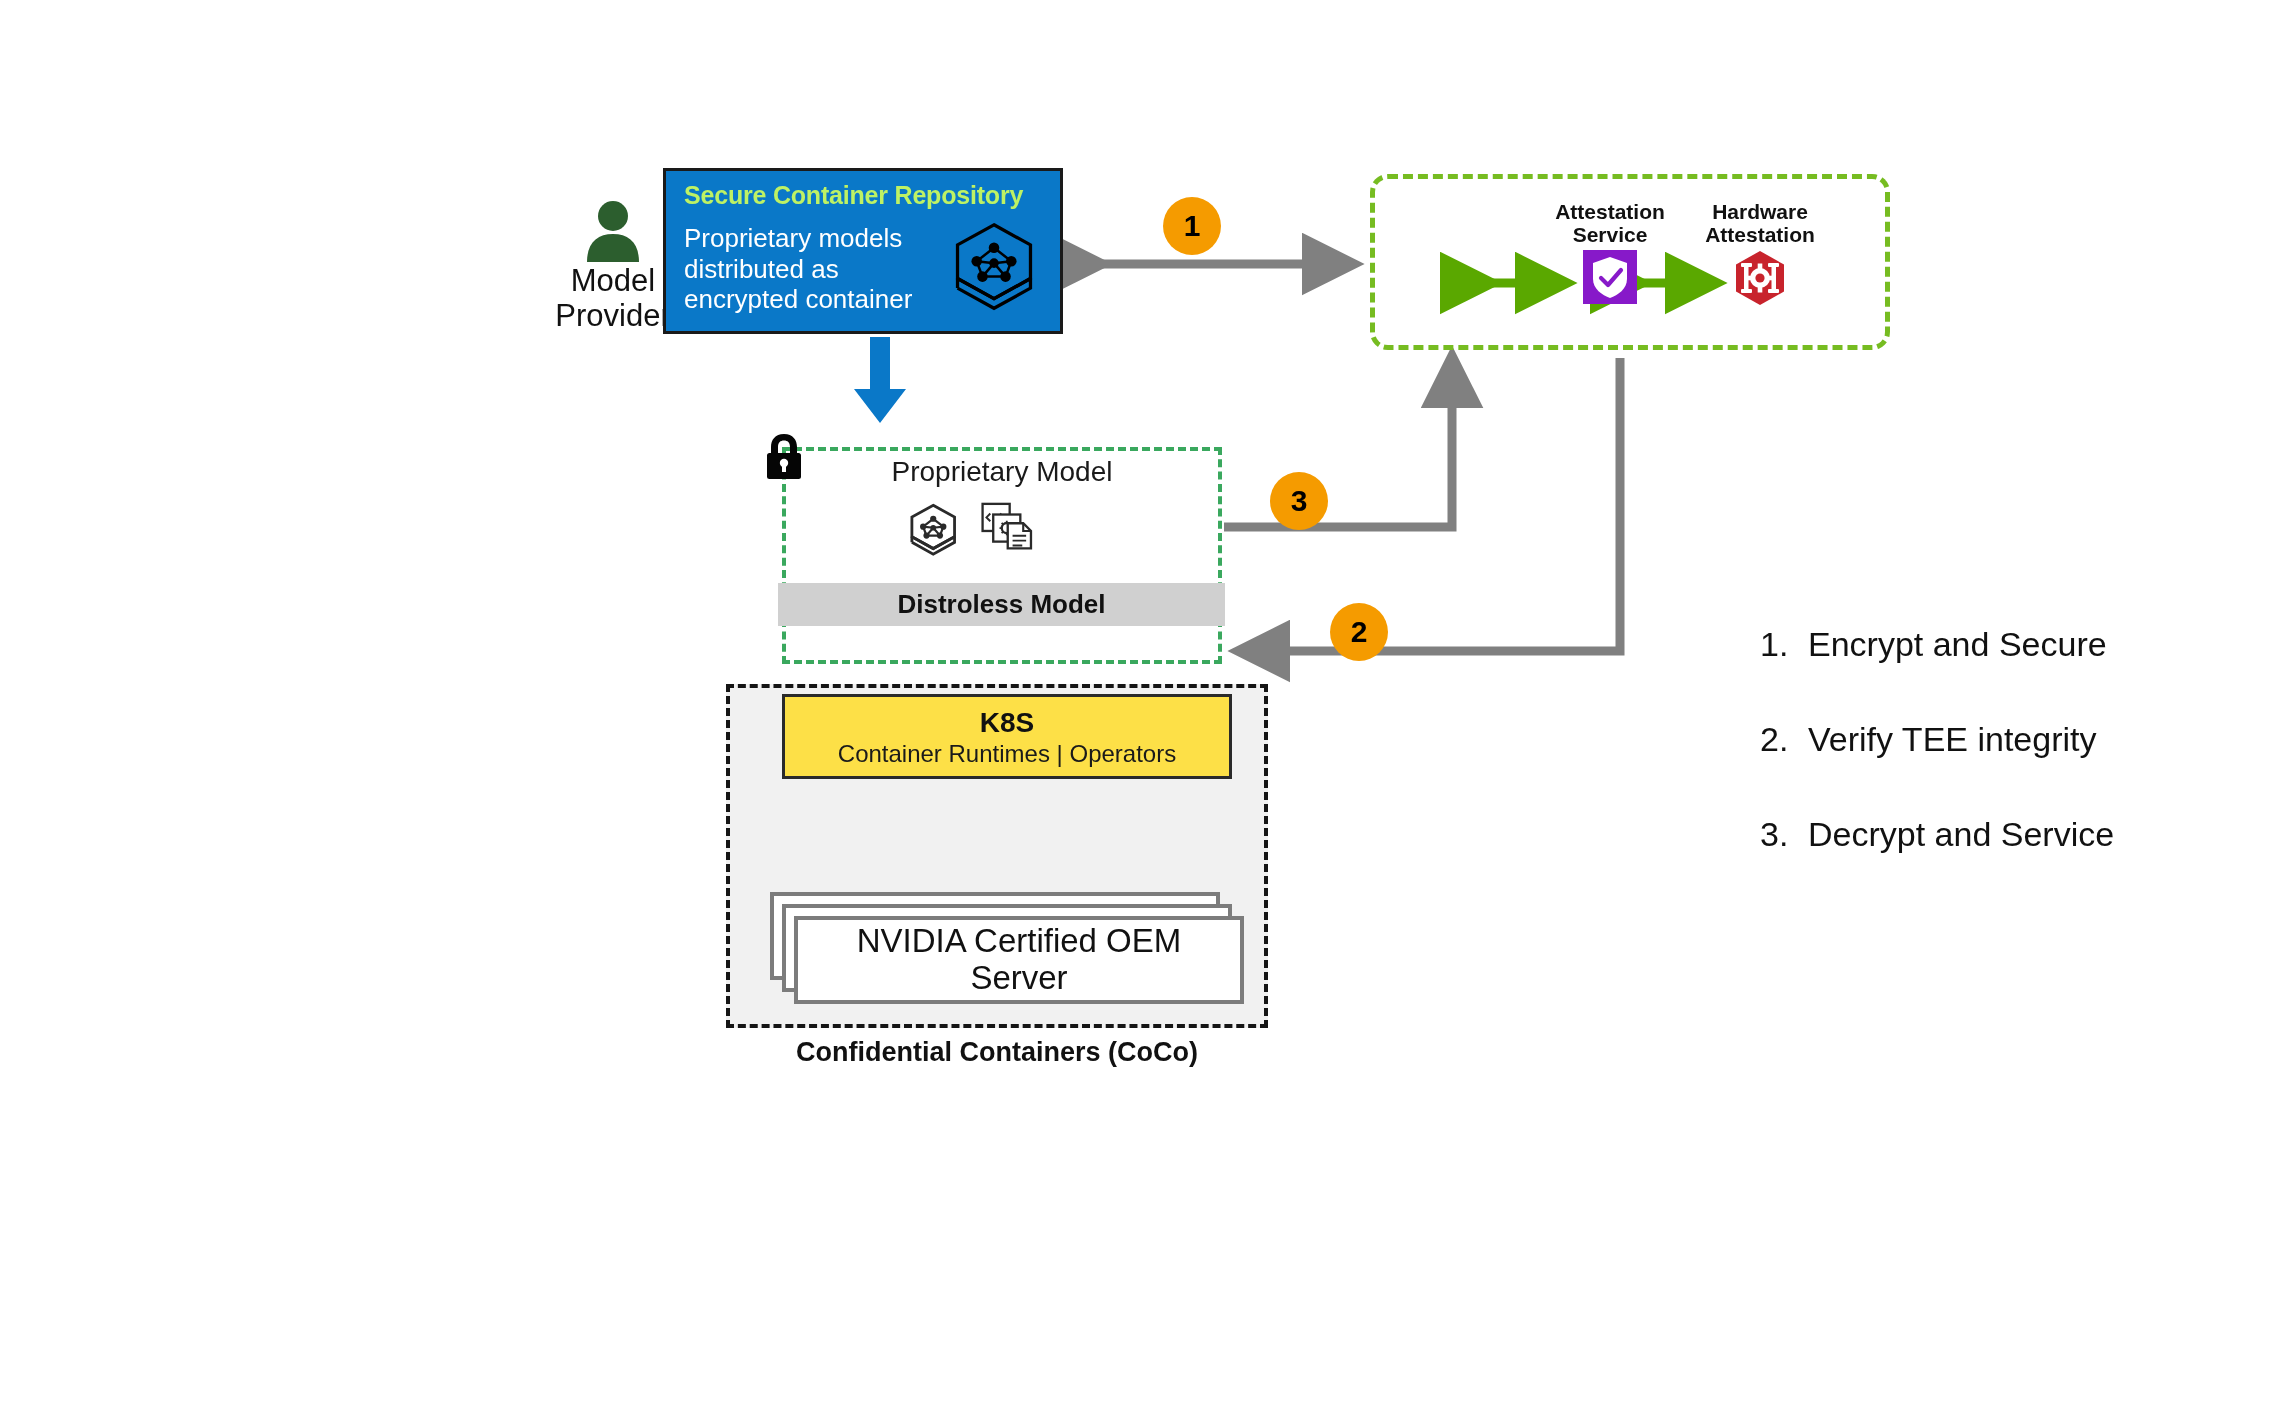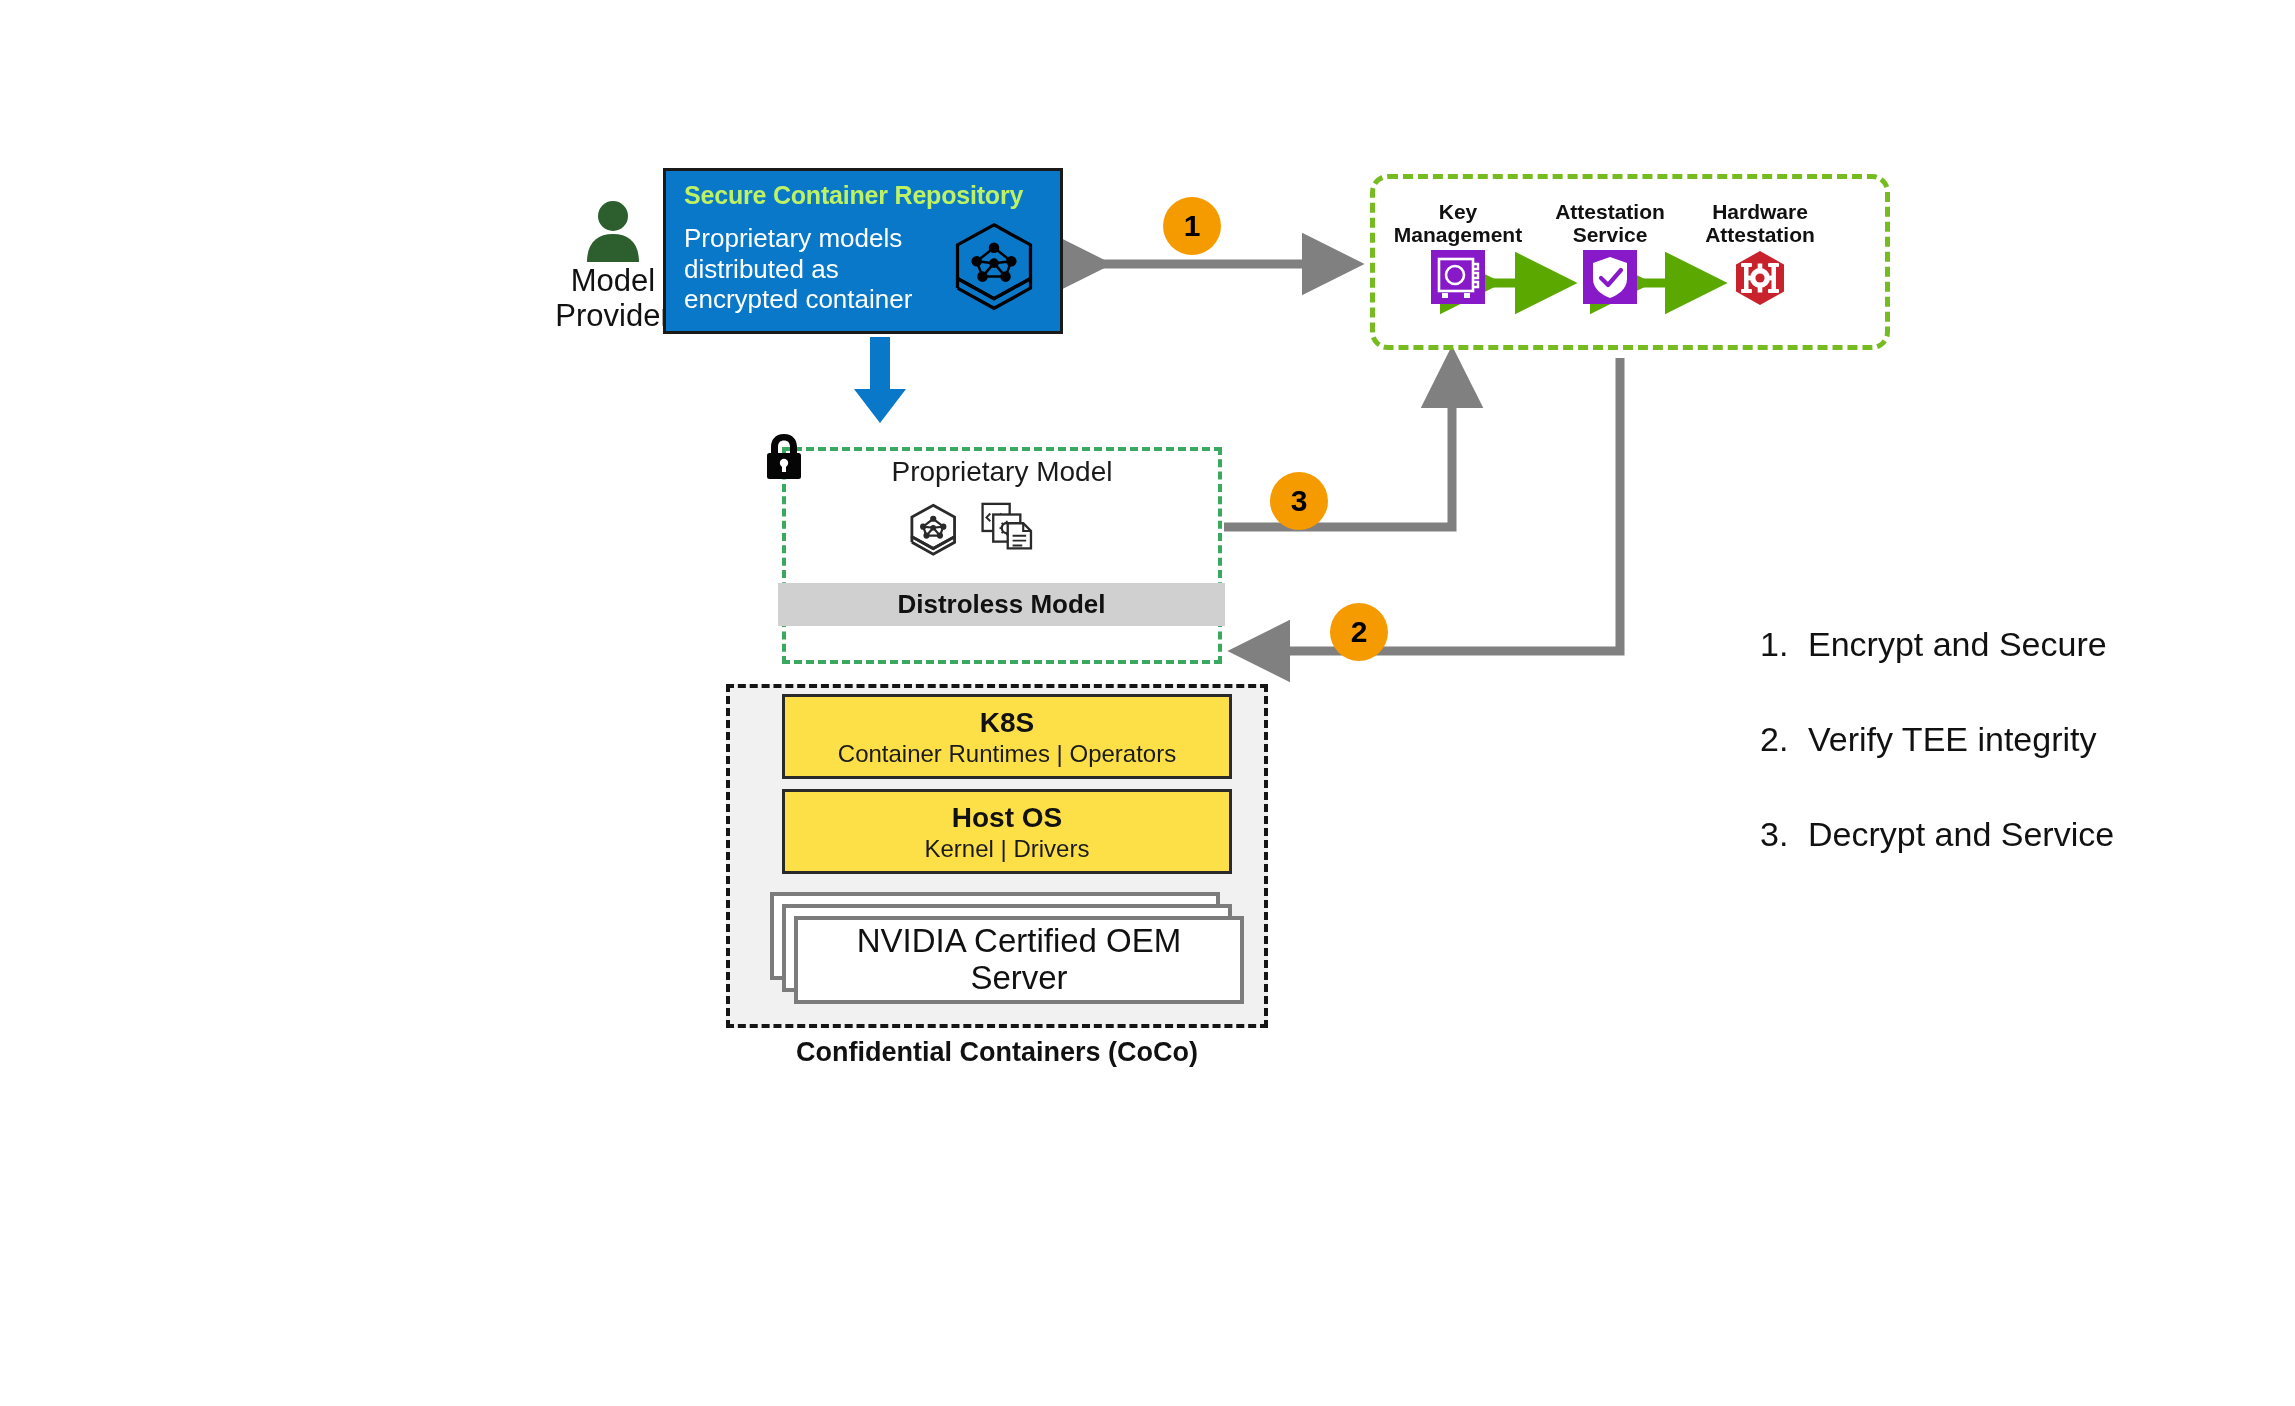--- a/index.html
+++ b/index.html
@@ -208,32 +208,20 @@
   <svg class="abs" id="deploy-arrow" width="60" height="86" viewBox="0 0 60 86">
     <path d="M20,0 L40,0 L40,52 L56,52 L30,86 L4,52 L20,52 Z" fill="#0a78c8"></path>
   </svg>
 
   <div class="abs badge" id="badge-1">1</div>
   <div class="abs badge" id="badge-3">3</div>
   <div class="abs badge" id="badge-2">2</div>
 
   <div class="abs" id="tee-boundary"></div>
 
-  <div class="abs tee-node" id="node-key-management">
-    <div class="tee-label">Key
-Management</div>
-    <svg class="tee-ico" width="54" height="54" viewBox="0 0 54 54" style="margin-left:53px;">
-      <rect x="0" y="0" width="54" height="54" fill="#8719c9"></rect>
-      <rect x="8" y="9" width="34" height="32" fill="none" stroke="#fff" stroke-width="2.6"></rect>
-      <circle cx="24" cy="25" r="9" fill="none" stroke="#fff" stroke-width="2.6"></circle>
-      <path d="M42,14 h5 v5 h-5 M42,23 h5 v5 h-5 M42,32 h5 v5 h-5" fill="none" stroke="#fff" stroke-width="2.4"></path>
-      <rect x="11" y="43" width="6" height="5" fill="#fff"></rect>
-      <rect x="33" y="43" width="6" height="5" fill="#fff"></rect>
-    </svg>
-  </div>
 
   <div class="abs tee-node" id="node-attestation-service">
     <div class="tee-label">Attestation
 Service</div>
     <svg class="tee-ico" width="54" height="54" viewBox="0 0 54 54" style="margin-left:53px;">
       <rect x="0" y="0" width="54" height="54" fill="#8719c9"></rect>
       <path d="M27,7 L44,13 L44,29 C44,39 35,45 27,48 C19,45 10,39 10,29 L10,13 Z" fill="#fff"></path>
       <path d="M18,28 L25,35 L38,20" fill="none" stroke="#8719c9" stroke-width="4.2" stroke-linecap="round" stroke-linejoin="round"></path>
     </svg>
   </div>
@@ -304,24 +292,20 @@
   <div class="abs" id="distroless-bar">
     <span>Distroless Model</span>
   </div>
 
   <div class="abs" id="coco-box"></div>
 
   <div class="abs stack-card" id="card-k8s">
     <div class="sc-title">K8S</div>
     <div class="sc-sub">Container Runtimes | Operators</div>
   </div>
-  <div class="abs stack-card" id="card-host-os">
-    <div class="sc-title">Host OS</div>
-    <div class="sc-sub">Kernel | Drivers</div>
-  </div>
 
   <div class="abs server-card" id="server-back-2">
     <span>NVIDIA Certified OEM Server</span>
   </div>
   <div class="abs server-card" id="server-back-1">
     <span>NVIDIA Certified OEM Server</span>
   </div>
   <div class="abs server-card" id="server-front">
     <span>NVIDIA Certified OEM Server</span>
   </div>

